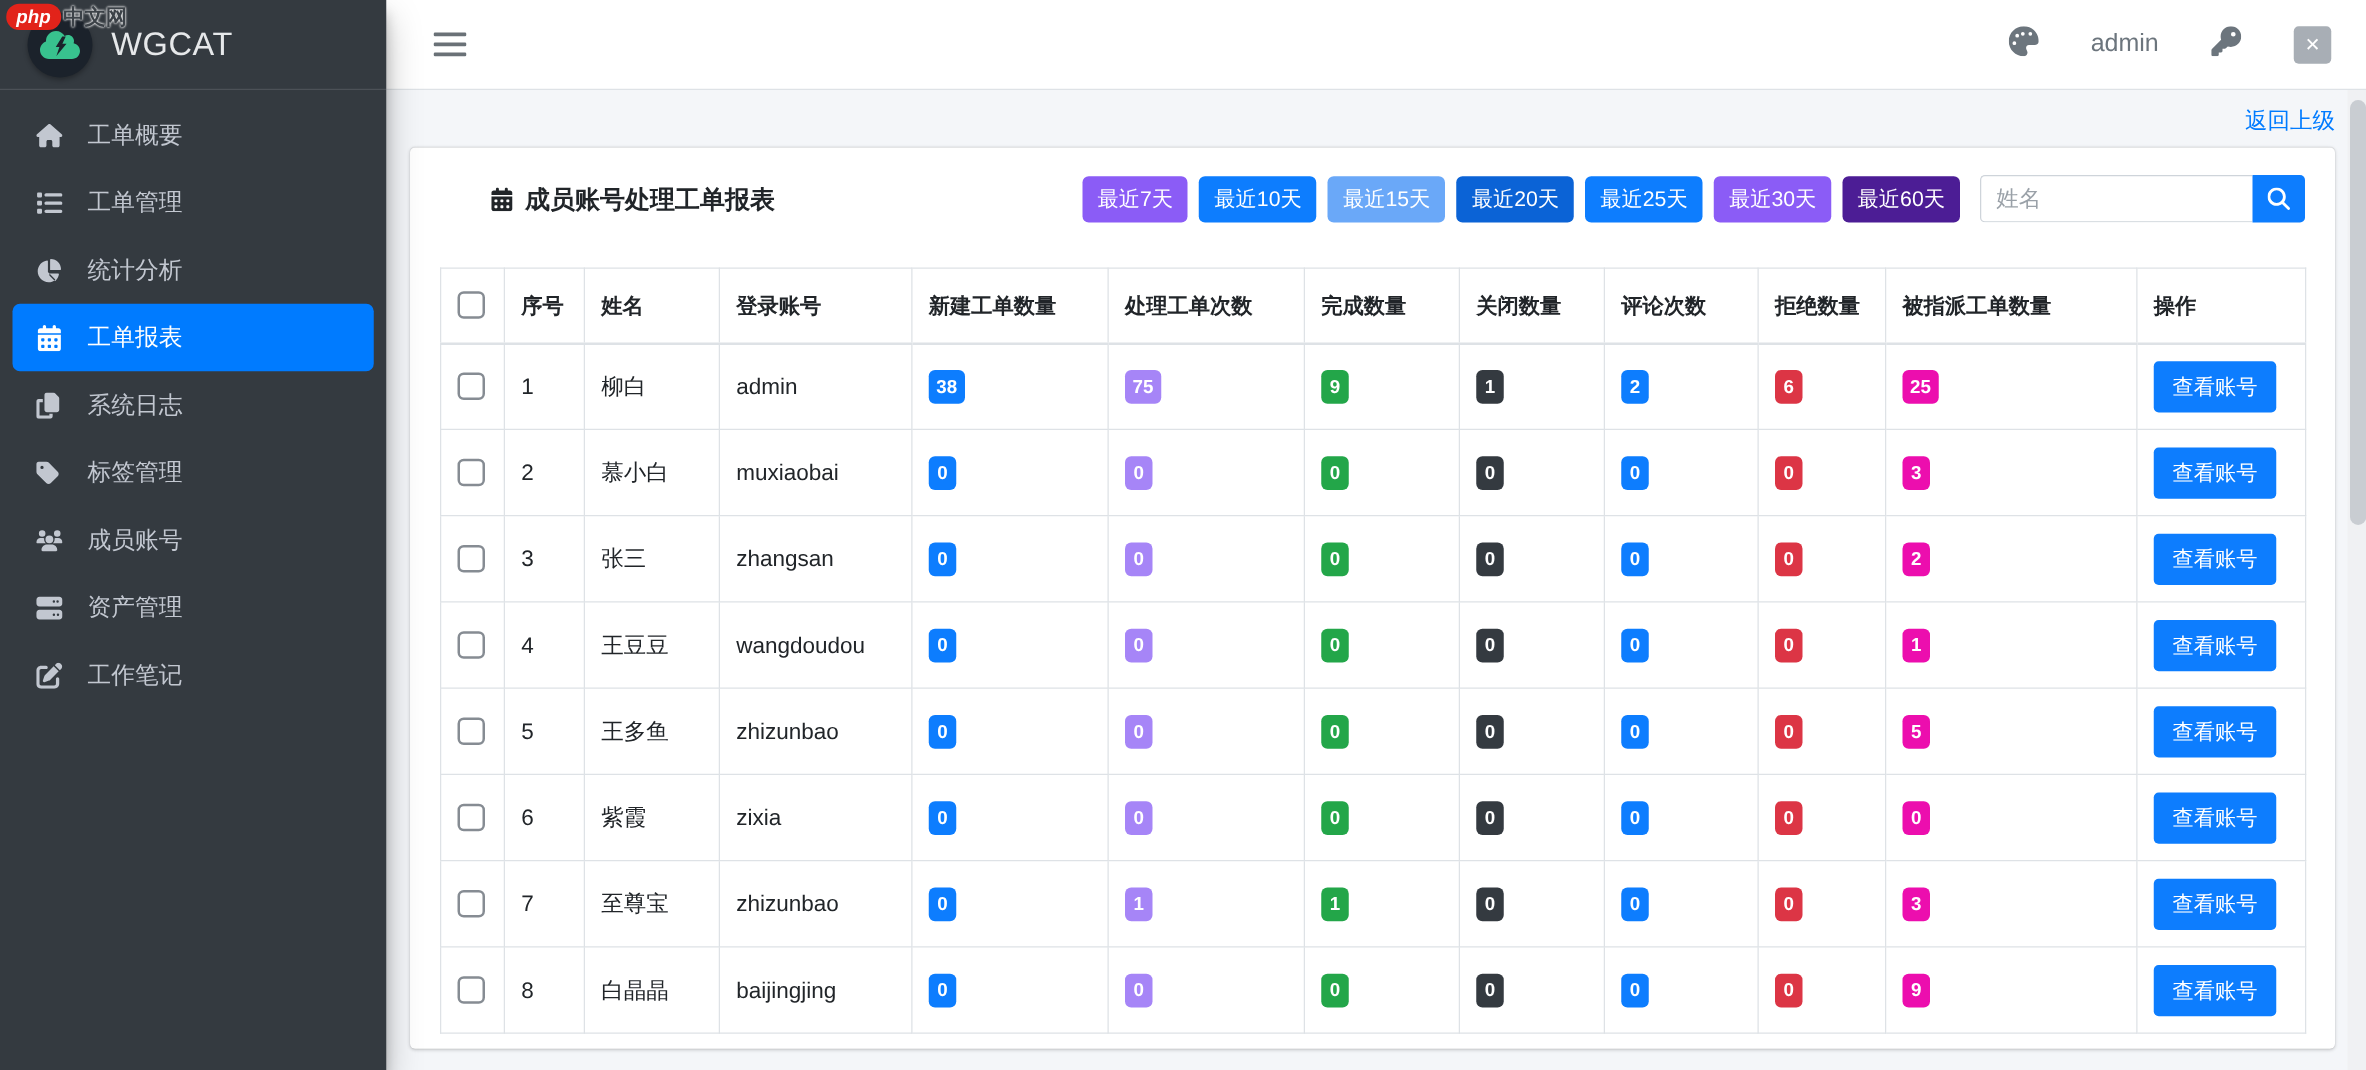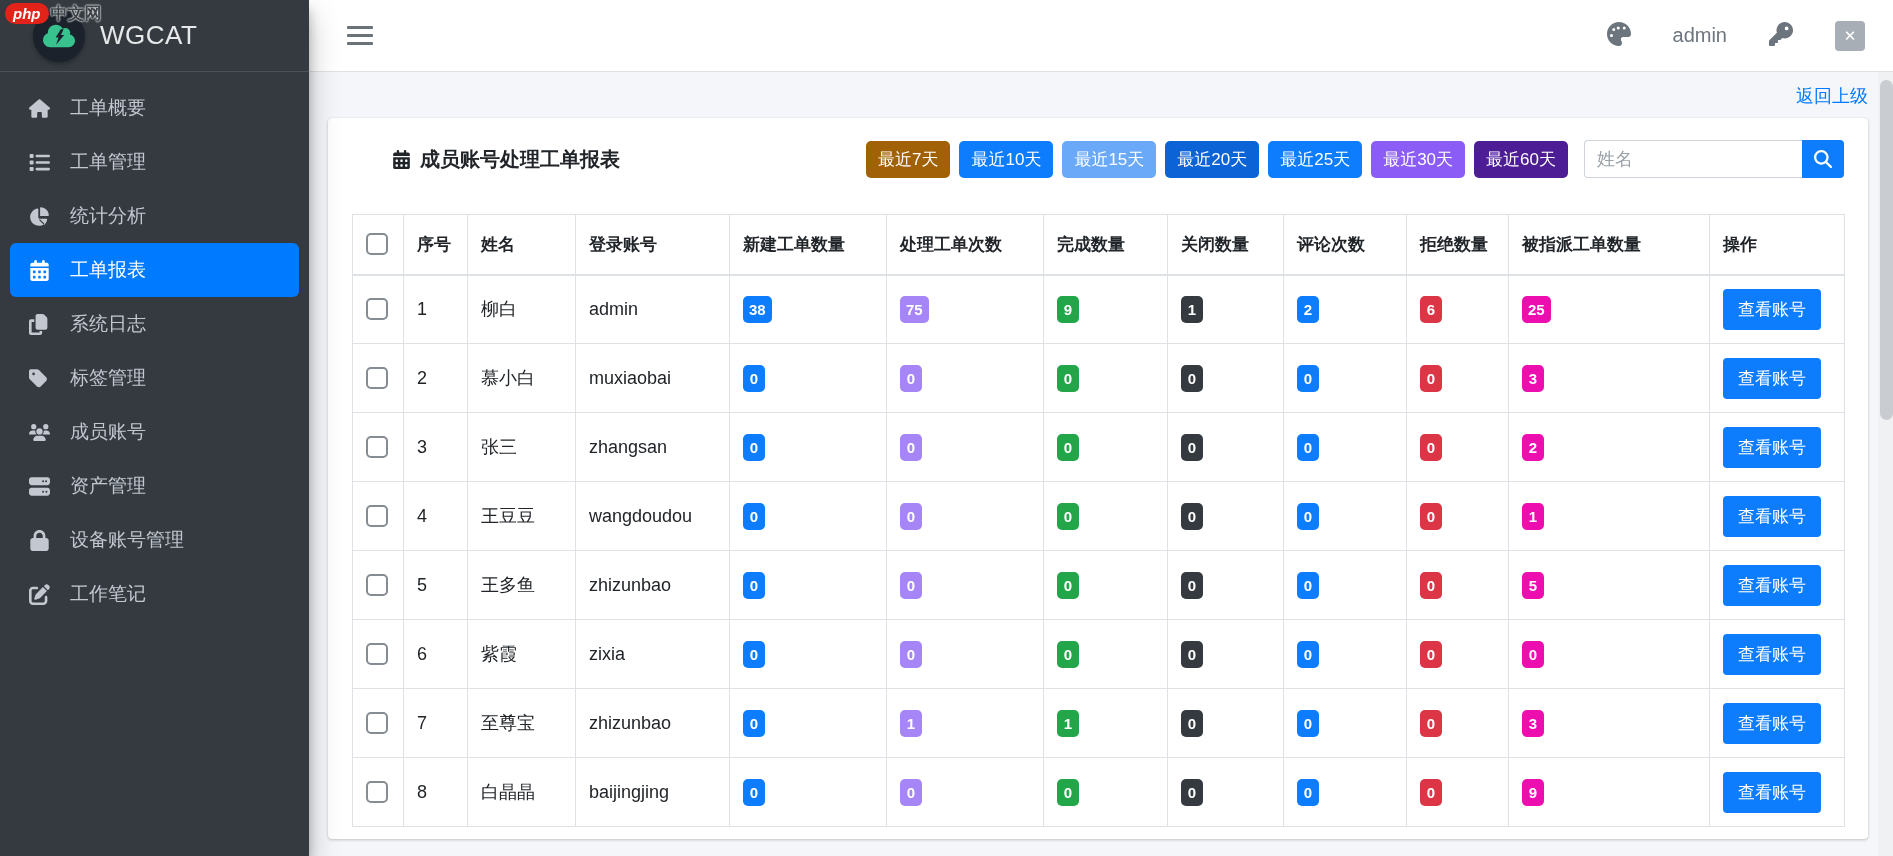--- a/index.html
+++ b/index.html
@@ -10,21 +10,21 @@
   }
   
   .watermark { position:absolute; top:2px; left:5px; z-index:60; display:flex; align-items:center; gap:2px; }
   .wm-badge { background:#e2231a; color:#fff; font-style:italic; font-weight:700; font-size:15px;
               padding:2px 8px; border-radius:11px; }
   .wm-text { color:#3c4248; font-weight:700; font-size:17px; text-shadow:0 0 2px #fff,0 0 2px #fff; }
   
   .app { display:flex; width:100%; height:100%; }
   .sidebar { width:309px; min-width:309px; background:#343a40; height:100%; z-index:10;
              box-shadow:0 14px 28px rgba(0,0,0,.25),0 10px 10px rgba(0,0,0,.22); }
-  .brand { height:72px; display:flex; align-items:center; padding-left:33px; gap:15px;
+  .brand { height:72px; display:flex; align-items:center; padding-left:22px; gap:15px;
            border-bottom:1px solid rgba(255,255,255,.12); }
   .brand-logo { width:52px; height:52px; border-radius:50%; background:#1b222b; display:flex;
                 align-items:center; justify-content:center; box-shadow:0 2px 4px rgba(0,0,0,.3); }
   .brand-logo svg { width:32px; height:32px; }
   .brand-text { color:#e6e8ea; font-size:26px; font-weight:400; letter-spacing:.5px; }
   .nav { padding-top:9px; }
   .nav-item { display:flex; align-items:center; gap:17px; height:54px; margin:0 10px;
               padding:0 16px; border-radius:6px; color:#c2c7d0; cursor:pointer; }
   .nav-item .ico { width:27px; display:flex; justify-content:center; }
   .nav-item svg { width:21px; height:21px; fill:currentColor; }
@@ -158,28 +158,20 @@
         <div class="nav-item">
           <span class="ico">
             <svg viewBox="0 0 512 512" fill-rule="evenodd">
               <path d="M64 32C28.7 32 0 60.7 0 96v64c0 35.3 28.7 64 64 64H448c35.3 0 64-28.7 64-64V96c0-35.3-28.7-64-64-64H64zm280 72a24 24 0 1 1 0 48 24 24 0 1 1 0-48zm48 24a24 24 0 1 1 48 0 24 24 0 1 1 -48 0zM64 288c-35.3 0-64 28.7-64 64v64c0 35.3 28.7 64 64 64H448c35.3 0 64-28.7 64-64V352c0-35.3-28.7-64-64-64H64zm280 72a24 24 0 1 1 0 48 24 24 0 1 1 0-48zm56 24a24 24 0 1 1 48 0 24 24 0 1 1 -48 0z" fill="currentColor"></path>
             </svg>
           </span>
           <span class="lbl">资产管理</span>
         </div>
         <div class="nav-item">
           <span class="ico">
-            <svg viewBox="0 0 448 512" fill-rule="evenodd">
-              <path d="M144 144v48H304V144c0-44.2-35.8-80-80-80s-80 35.8-80 80zM80 192V144C80 64.5 144.5 0 224 0s144 64.5 144 144v48h16c35.3 0 64 28.7 64 64V448c0 35.3-28.7 64-64 64H64c-35.3 0-64-28.7-64-64V256c0-35.3 28.7-64 64-64H80z" fill="currentColor"></path>
-            </svg>
-          </span>
-          <span class="lbl">设备账号管理</span>
-        </div>
-        <div class="nav-item">
-          <span class="ico">
             <svg viewBox="0 0 512 512" fill-rule="evenodd">
               <path d="M471.6 21.7c-21.9-21.9-57.3-21.9-79.2 0L362.3 51.7l97.9 97.9 30.1-30.1c21.9-21.9 21.9-57.3 0-79.2L471.6 21.7zm-299.2 220c-6.1 6.1-10.8 13.6-13.5 21.9l-29.6 88.8c-2.9 8.6-.6 18.1 5.8 24.6s15.9 8.7 24.6 5.8l88.8-29.6c8.2-2.7 15.7-7.4 21.9-13.5L437.7 172.3 339.7 74.3 172.4 241.7zM96 64C43 64 0 107 0 160V416c0 53 43 96 96 96H352c53 0 96-43 96-96V320c0-17.7-14.3-32-32-32s-32 14.3-32 32v96c0 17.7-14.3 32-32 32H96c-17.7 0-32-14.3-32-32V160c0-17.7 14.3-32 32-32h96c17.7 0 32-14.3 32-32s-14.3-32-32-32H96z" fill="currentColor"></path>
             </svg>
           </span>
           <span class="lbl">工作笔记</span>
         </div>
       </nav>
   </aside>
 
   <div class="main">
@@ -211,21 +203,21 @@
       </div>
       <div class="card">
         <div class="card-header">
           <div class="card-title">
             <svg viewBox="0 0 448 512" fill-rule="evenodd">
                 <path d="M128 0c17.7 0 32 14.3 32 32V64H288V32c0-17.7 14.3-32 32-32s32 14.3 32 32V64h48c26.5 0 48 21.5 48 48v48H0V112C0 85.5 21.5 64 48 64H96V32c0-17.7 14.3-32 32-32zM0 192H448V464c0 26.5-21.5 48-48 48H48c-26.5 0-48-21.5-48-48V192zm64 80v32c0 8.8 7.2 16 16 16h32c8.8 0 16-7.2 16-16V272c0-8.8-7.2-16-16-16H80c-8.8 0-16 7.2-16 16zm128 0v32c0 8.8 7.2 16 16 16h32c8.8 0 16-7.2 16-16V272c0-8.8-7.2-16-16-16H208c-8.8 0-16 7.2-16 16zm144-16c-8.8 0-16 7.2-16 16v32c0 8.8 7.2 16 16 16h32c8.8 0 16-7.2 16-16V272c0-8.8-7.2-16-16-16H336zM64 400v32c0 8.8 7.2 16 16 16h32c8.8 0 16-7.2 16-16V400c0-8.8-7.2-16-16-16H80c-8.8 0-16 7.2-16 16zm144-16c-8.8 0-16 7.2-16 16v32c0 8.8 7.2 16 16 16h32c8.8 0 16-7.2 16-16V400c0-8.8-7.2-16-16-16H208zm112 16v32c0 8.8 7.2 16 16 16h32c8.8 0 16-7.2 16-16V400c0-8.8-7.2-16-16-16H336c-8.8 0-16 7.2-16 16z"></path>
               </svg>
             <span>成员账号处理工单报表</span>
           </div>
           <div class="filter-zone" id="filter-zone">
-            <button class="fbtn" style="background: #a16207;">最近7天</button>
+            <button class="fbtn" style="background: #8b5cf6;">最近7天</button>
               <button class="fbtn" style="background: rgb(13, 125, 254);">最近10天</button>
               <button class="fbtn" style="background: rgb(106, 168, 248);">最近15天</button>
               <button class="fbtn" style="background: rgb(11, 99, 214);">最近20天</button>
               <button class="fbtn" style="background: rgb(13, 125, 254);">最近25天</button>
               <button class="fbtn" style="background: #8b5cf6;">最近30天</button>
               <button class="fbtn" style="background: #4c1d95;">最近60天</button>
               <div class="search-group">
               <input class="search-input" type="text" placeholder="姓名" style="">
               <button class="search-btn" id="search-btn" style="background: rgb(13, 125, 254);">
                 <svg viewBox="0 0 512 512" fill-rule="evenodd">

